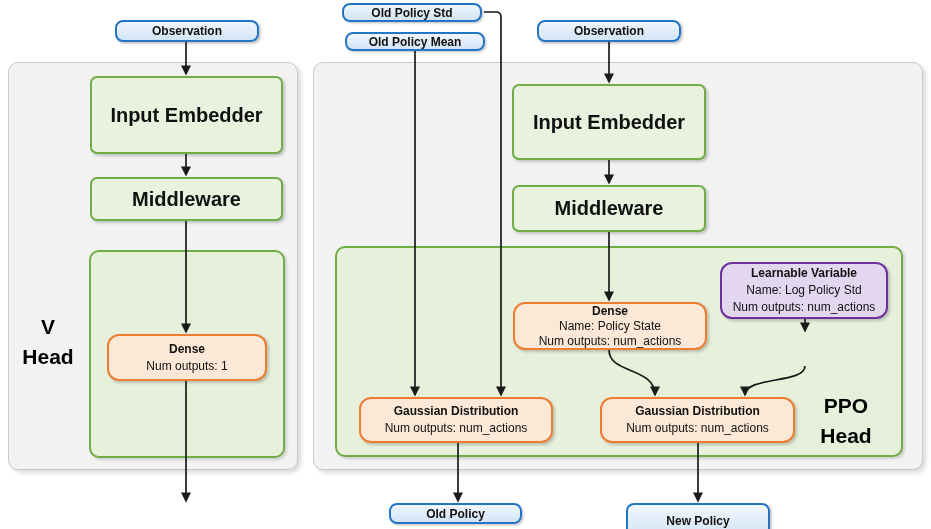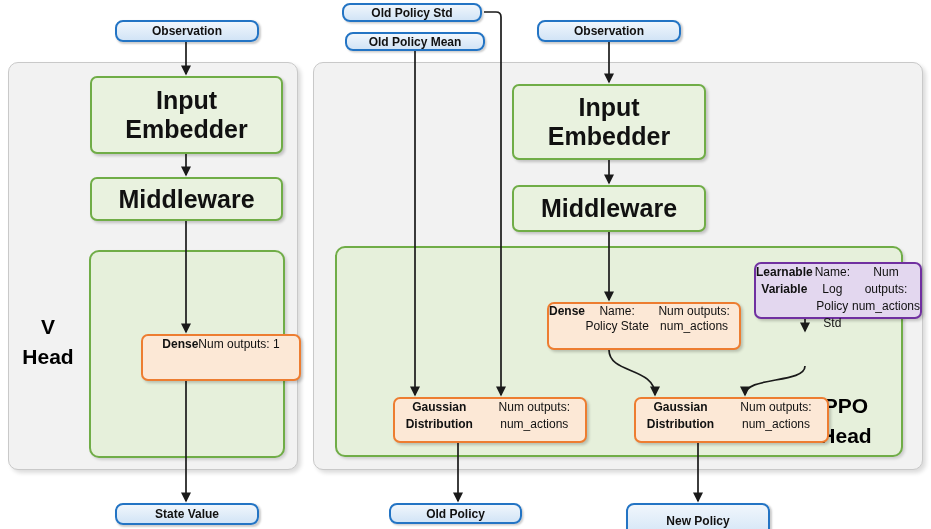--- a/index.html
+++ b/index.html
@@ -22,27 +22,27 @@
   }
   .gcontainer{
     position:absolute; background:var(--green-container-fill);
     border:2.4px solid var(--green-border); border-radius:10px;
     box-shadow:2px 2px 3px rgba(0,0,0,0.15);
   }
   .node{
     position:absolute; background:var(--green-fill);
     border:2.4px solid var(--green-border); border-radius:7px;
     display:flex; align-items:center; justify-content:center;
-    font-weight:bold; font-size:25px; box-shadow:2px 2px 3px rgba(0,0,0,0.2);
+    font-weight:bold; font-size:20px; box-shadow:2px 2px 3px rgba(0,0,0,0.2);
     text-align:center;
   }
   .onode,.pnode{
-    position:absolute; border-radius:7px; font-size:12px; text-align:center;
-    display:flex; flex-direction:row; justify-content:center;
-    box-shadow:2px 2px 3px rgba(0,0,0,0.2); line-height:16px;margin-left:34px;
+    position:absolute; border-radius:12px; font-size:12px; text-align:center;
+    display:flex; flex-direction:column; justify-content:center;
+    box-shadow:2px 2px 3px rgba(0,0,0,0.2); line-height:16px;
   }
   .onode{background:var(--orange-fill); border:2.4px solid var(--orange-border);}
   .pnode{background:var(--purple-fill); border:2.4px solid var(--purple-border);}
   .lh15{line-height:15px;}
   .lh17{line-height:17px;}
   .nt{font-weight:bold;}
   .bnode{
     position:absolute; background:linear-gradient(180deg,#f0f6fc 0%,#d2e4f6 100%);
     border:2.4px solid var(--blue-border); border-radius:8px;
     display:flex; align-items:center; justify-content:center;
@@ -76,21 +76,20 @@
     <div>Head</div>
   </div>
 
   <div class="bnode" style="left:115px;top:20px;width:144px;height:22px">Observation</div>
   <div class="node" style="left:90px;top:76px;width:193px;height:78px">Input Embedder</div>
   <div class="node" style="left:90px;top:177px;width:193px;height:44px">Middleware</div>
   <div class="onode lh17" style="left:107px;top:334px;width:160px;height:47px">
     <div class="nt">Dense</div>
     <div>Num outputs: 1</div>
   </div>
-  <div class="bnode" style="left:115px;top:503px;width:144px;height:22px">State Value</div>
 
   <div class="bnode" style="left:342px;top:3px;width:140px;height:19px">Old Policy Std</div>
   <div class="bnode" style="left:345px;top:32px;width:140px;height:19px">Old Policy Mean</div>
   <div class="bnode" style="left:537px;top:20px;width:144px;height:22px">Observation</div>
 
   <div class="node" style="left:512px;top:84px;width:194px;height:76px">Input Embedder</div>
   <div class="node" style="left:512px;top:185px;width:194px;height:47px">Middleware</div>
 
   <div class="onode lh15" style="left:513px;top:302px;width:194px;height:48px">
     <div class="nt">Dense</div>

